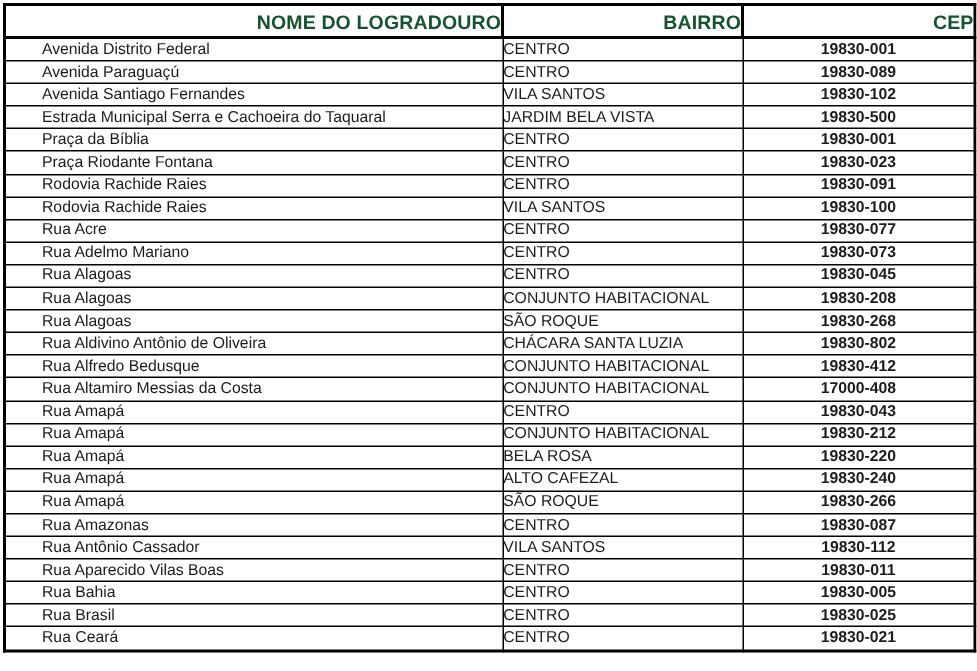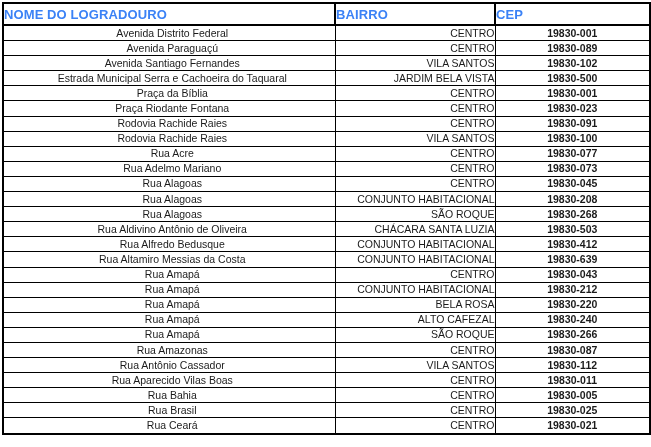--- a/index.html
+++ b/index.html
@@ -17,36 +17,36 @@
     width: 647px;
     margin: 2px 0 0 2px;
     border: 2px solid #000000;
     color: #1b1b1b;
   }
   .doc-table th {
     border: 2px solid #000000;
     height: 20px;
     font-size: 13px;
     font-weight: bold;
-    text-align: left;
+    text-align: right;
     padding: 0;
-    color: #3b82f6;
+    color: #14532d;
     letter-spacing: 0.1px;
   }
   .doc-table td {
     border: 1px solid #000000;
     height: 14.1px;
     font-size: 10.5px;
     line-height: 13px;
     padding: 0;
     white-space: nowrap;
     overflow: hidden;
   }
-  td.td-name   { text-align: center; padding-left: 6px; }
-  td.td-center { text-align: right; }
+  td.td-name   { text-align: left; padding-left: 24px; }
+  td.td-center { text-align: left; }
   td.td-cep    { text-align: center; font-weight: bold; margin-left: 34px; }
 </style>
 </head>
 <body>
 
 <table class="doc-table">
   <colgroup>
     <col style="width:332px">
     <col style="width:160px">
     <col style="width:155px">
@@ -120,31 +120,31 @@
         <td class="td-cep">19830-208</td>
       </tr>
       <tr>
         <td class="td-name">Rua Alagoas</td>
         <td class="td-center">SÃO ROQUE</td>
         <td class="td-cep">19830-268</td>
       </tr>
       <tr>
         <td class="td-name">Rua Aldivino Antônio de Oliveira</td>
         <td class="td-center">CHÁCARA SANTA LUZIA</td>
-        <td class="td-cep">19830-503</td>
+        <td class="td-cep">19830-802</td>
       </tr>
       <tr>
         <td class="td-name">Rua Alfredo Bedusque</td>
         <td class="td-center">CONJUNTO HABITACIONAL</td>
         <td class="td-cep">19830-412</td>
       </tr>
       <tr>
         <td class="td-name">Rua Altamiro Messias da Costa</td>
         <td class="td-center">CONJUNTO HABITACIONAL</td>
-        <td class="td-cep">19830-639</td>
+        <td class="td-cep">17000-408</td>
       </tr>
       <tr>
         <td class="td-name">Rua Amapá</td>
         <td class="td-center">CENTRO</td>
         <td class="td-cep">19830-043</td>
       </tr>
       <tr>
         <td class="td-name">Rua Amapá</td>
         <td class="td-center">CONJUNTO HABITACIONAL</td>
         <td class="td-cep">19830-212</td>

